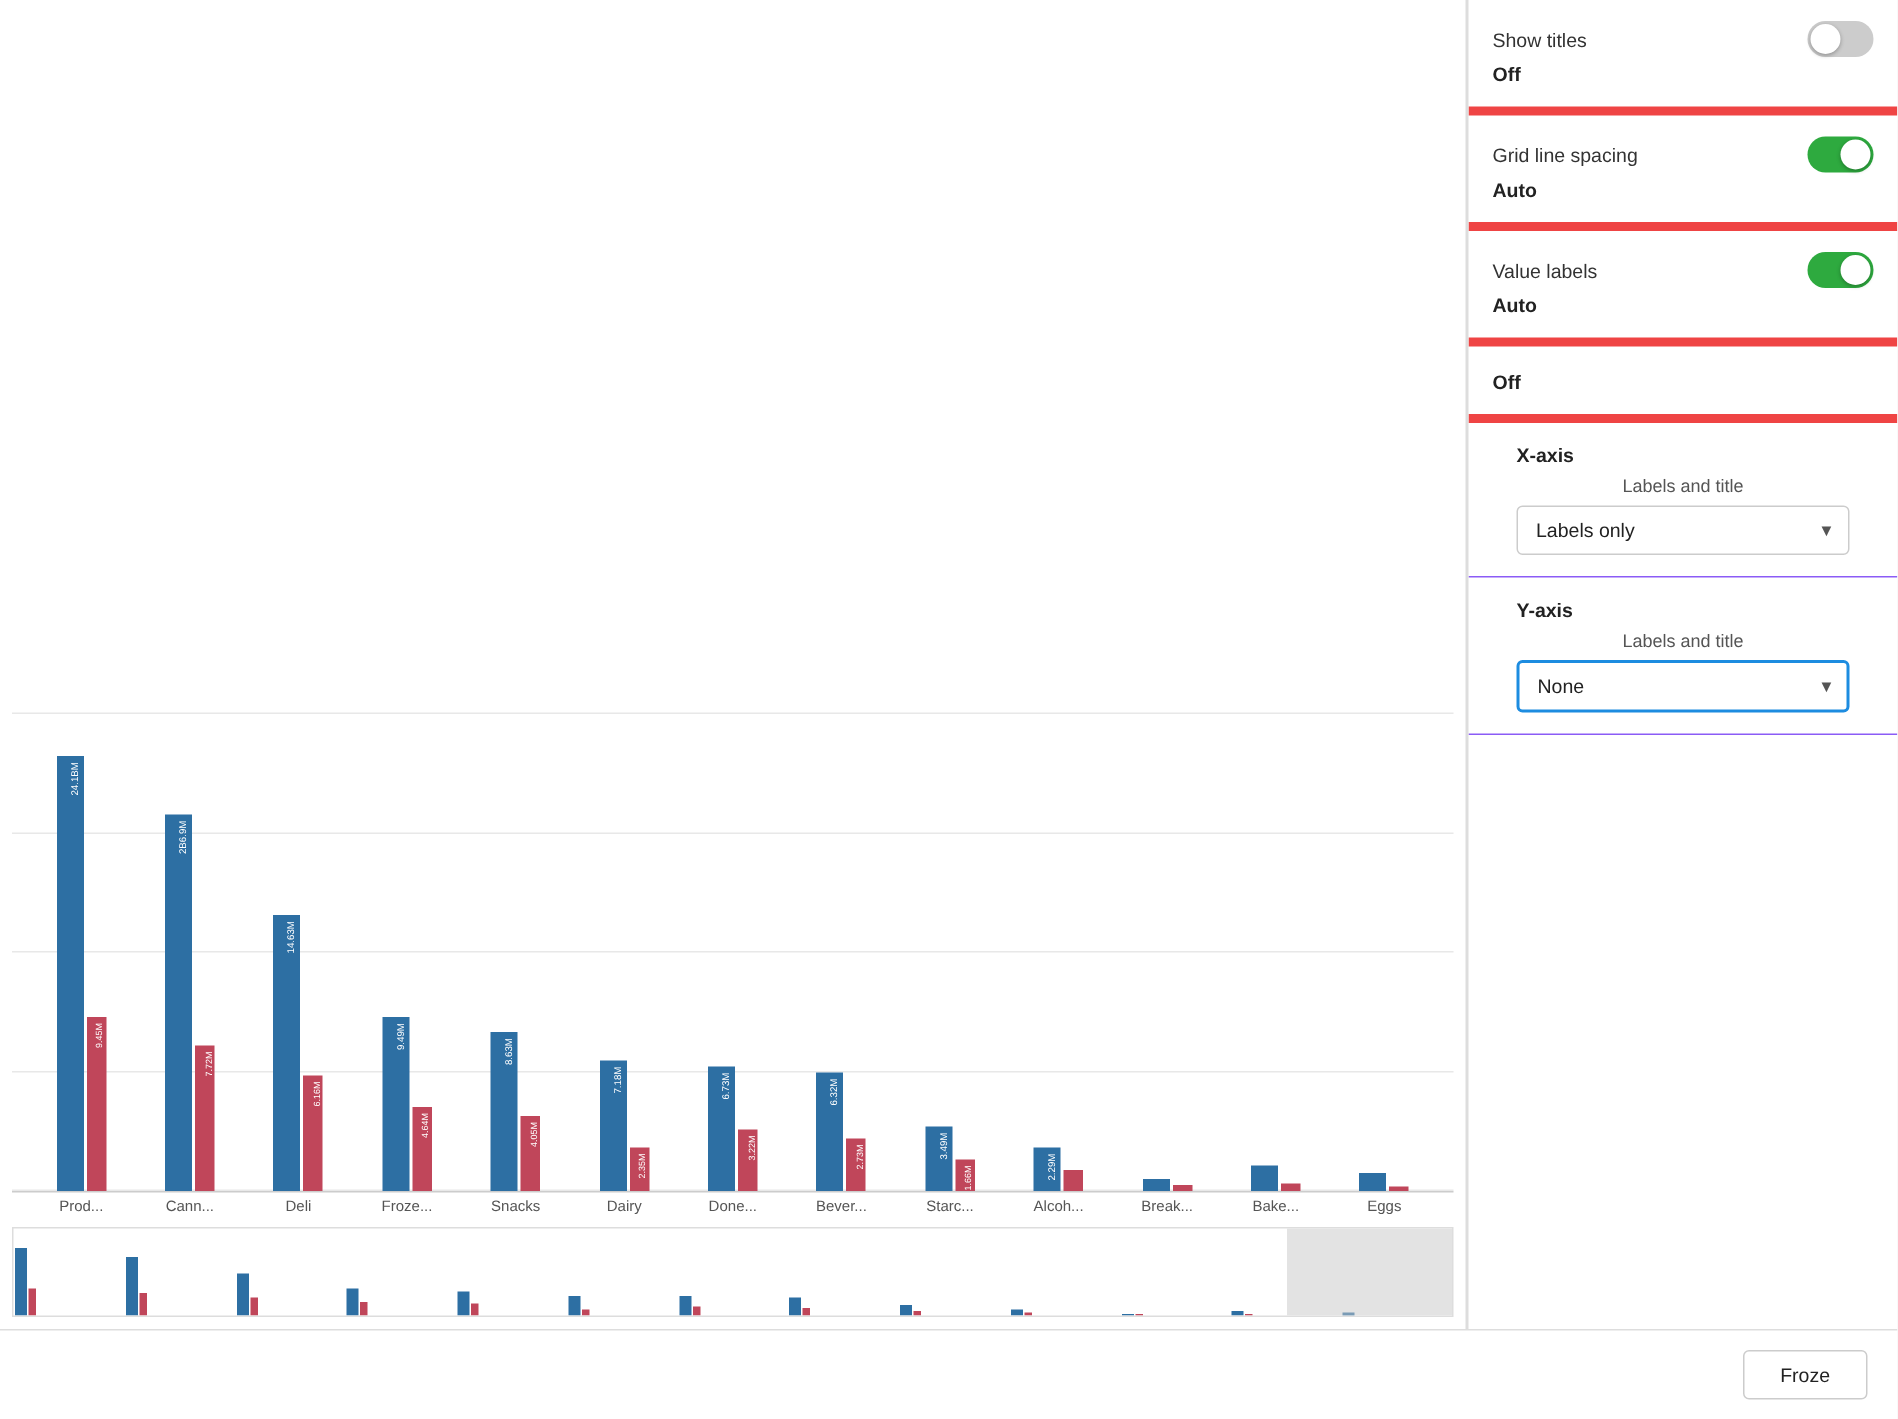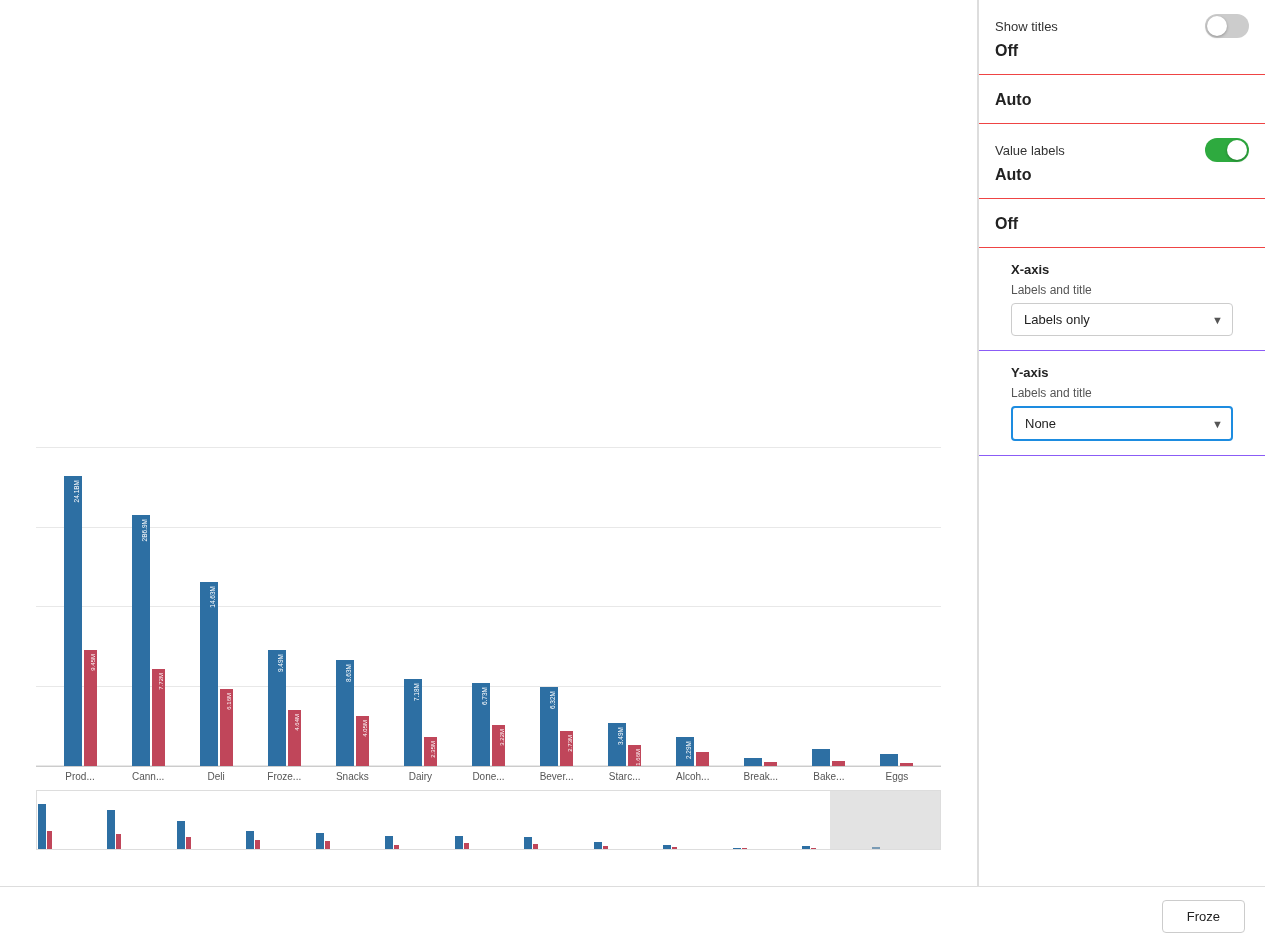--- a/index.html
+++ b/index.html
@@ -11,21 +11,21 @@
       overflow: hidden;
     }
 
     
     .chart-area {
       flex: 1;
       background: #fff;
       display: flex;
       align-items: center;
       justify-content: center;
-      padding: 36px;
+      padding: 8px;
       position: relative;
       border-right: 1px solid #ddd;
     }
 
     .chart-wrapper {
       width: 100%;
       height: 100%;
       display: flex;
       flex-direction: column;
       justify-content: flex-end;
@@ -162,39 +162,39 @@
     }
 
     .bar-chart-icon span {
       background: #555;
       width: 5px;
       display: block;
     }
 
     .setting-row {
       padding: 14px 16px;
-      border-bottom: 1px solid #ef4444;
+      border-bottom: 6px solid #ef4444;
       display: flex;
       flex-direction: column;
       gap: 2px;
     }
 
     .setting-top {
       display: flex;
       justify-content: space-between;
       align-items: center;
     }
 
     .setting-label {
       font-size: 13px;
       color: #333;
     }
 
     .setting-value {
-      font-size: 16px;
+      font-size: 13px;
       font-weight: 600;
       color: #222;
       margin-top: 2px;
     }
 
     
     .toggle {
       position: relative;
       width: 44px;
       height: 24px;
@@ -237,20 +237,21 @@
       font-size: 13px;
       font-weight: 600;
       color: #222;
       margin-bottom: 6px;
     }
 
     .axis-sublabel {
       font-size: 12px;
       color: #555;
       margin-bottom: 6px;
+      text-align: center;
     }
 
     .dropdown-wrapper {
       position: relative;
     }
 
     .dropdown-wrapper select {
       width: 100%;
       padding: 8px 32px 8px 12px;
       font-size: 13px;
@@ -527,20 +528,28 @@
         <div class="toggle">
           <div class="toggle-track off">
             <div class="toggle-thumb"></div>
           </div>
         </div>
       </div>
       <span class="setting-value">Off</span>
     </div>
 
     <div class="setting-row">
+      <div class="setting-top">
+        <span class="setting-label">Grid line spacing</span>
+        <div class="toggle">
+          <div class="toggle-track on">
+            <div class="toggle-thumb"></div>
+          </div>
+        </div>
+      </div>
       <span class="setting-value">Auto</span>
     </div>
 
     <div class="setting-row">
       <div class="setting-top">
         <span class="setting-label">Value labels</span>
         <div class="toggle">
           <div class="toggle-track on">
             <div class="toggle-thumb"></div>
           </div>

